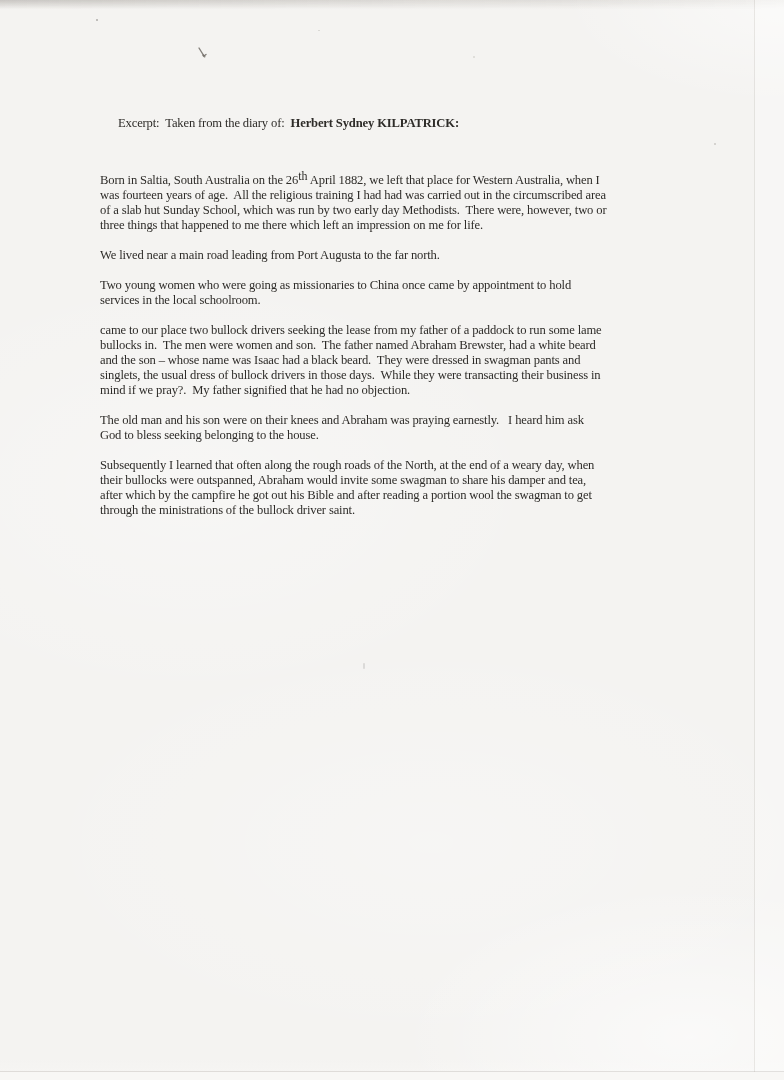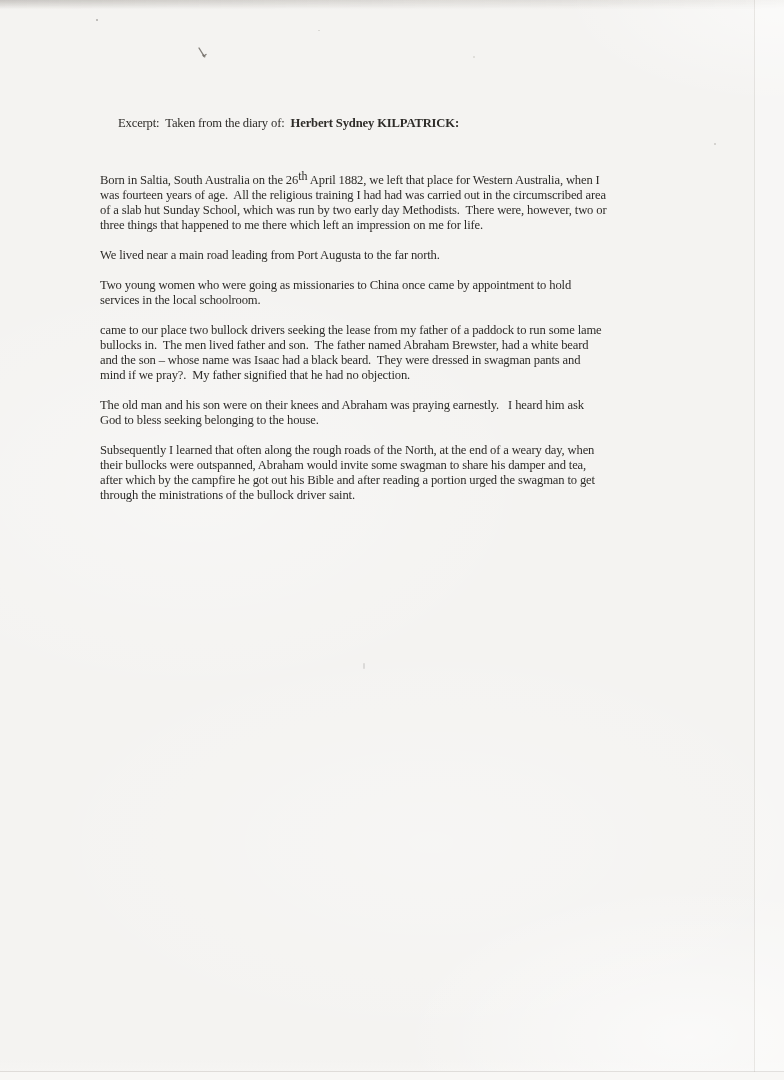--- a/index.html
+++ b/index.html
@@ -110,29 +110,30 @@
         </div>
         <div class="para">
           <div class="line">We lived near a main road leading from Port Augusta to the far north.</div>
         </div>
         <div class="para">
           <div class="line">Two young women who were going as missionaries to China once came by appointment to hold</div>
           <div class="line">services in the local schoolroom.</div>
         </div>
         <div class="para">
           <div class="line">came to our place two bullock drivers seeking the lease from my father of a paddock to run some lame</div>
-          <div class="line">bullocks in.  The men lived father and son.  The father named Abraham Brewster, had a white beard</div>
+          <div class="line">bullocks in.  The men were women and son.  The father named Abraham Brewster, had a white beard</div>
           <div class="line">and the son – whose name was Isaac had a black beard.  They were dressed in swagman pants and</div>
+          <div class="line">singlets, the usual dress of bullock drivers in those days.  While they were transacting their business in</div>
           <div class="line">mind if we pray?.  My father signified that he had no objection.</div>
         </div>
         <div class="para">
           <div class="line">The old man and his son were on their knees and Abraham was praying earnestly.   I heard him ask</div>
           <div class="line">God to bless seeking belonging to the house.</div>
         </div>
         <div class="para">
           <div class="line">Subsequently I learned that often along the rough roads of the North, at the end of a weary day, when</div>
           <div class="line">their bullocks were outspanned, Abraham would invite some swagman to share his damper and tea,</div>
-          <div class="line">after which by the campfire he got out his Bible and after reading a portion urged the swagman to get</div>
+          <div class="line">after which by the campfire he got out his Bible and after reading a portion wool the swagman to get</div>
           <div class="line">through the ministrations of the bullock driver saint.</div>
         </div>
       </div>
   </div>
 </div>
 
 </body></html>

